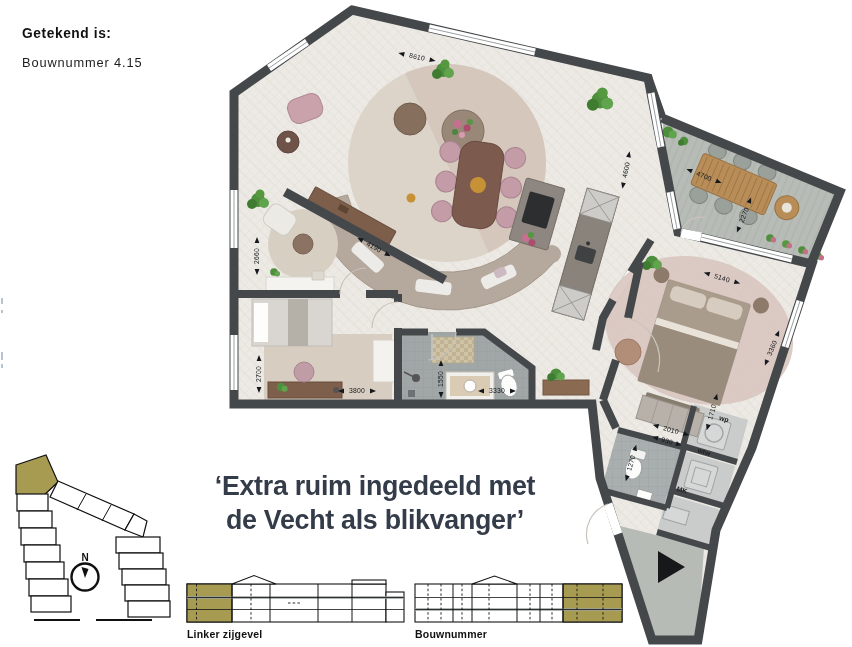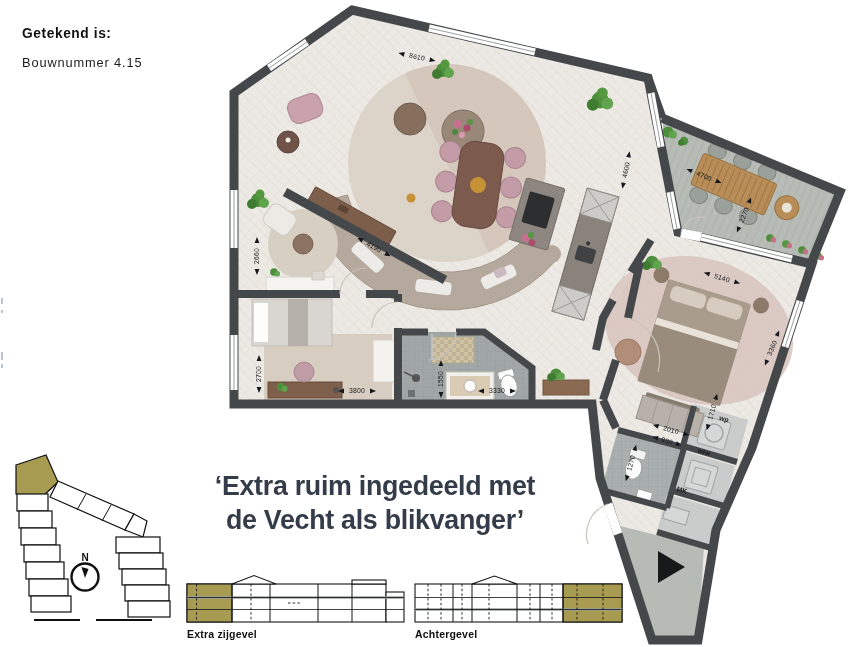--- a/index.html
+++ b/index.html
@@ -474,14 +474,14 @@
     <rect x="1" y="352" width="2" height="8" fill="#9fb2c4"></rect>
     <rect x="1" y="364" width="2" height="4" fill="#9fb2c4"></rect>
   </g>
 </svg>
 
 <div class="quote">
   <div>‘Extra ruim ingedeeld met</div>
   <div>de Vecht als blikvanger’</div>
 </div>
 
-<div class="elab" id="elab-left">Extra zijgevel</div>
-<div class="elab" id="elab-right">Achtergevel</div>
+<div class="elab" id="elab-left">Linker zijgevel</div>
+<div class="elab" id="elab-right">Bouwnummer</div>
 
 </body></html>

